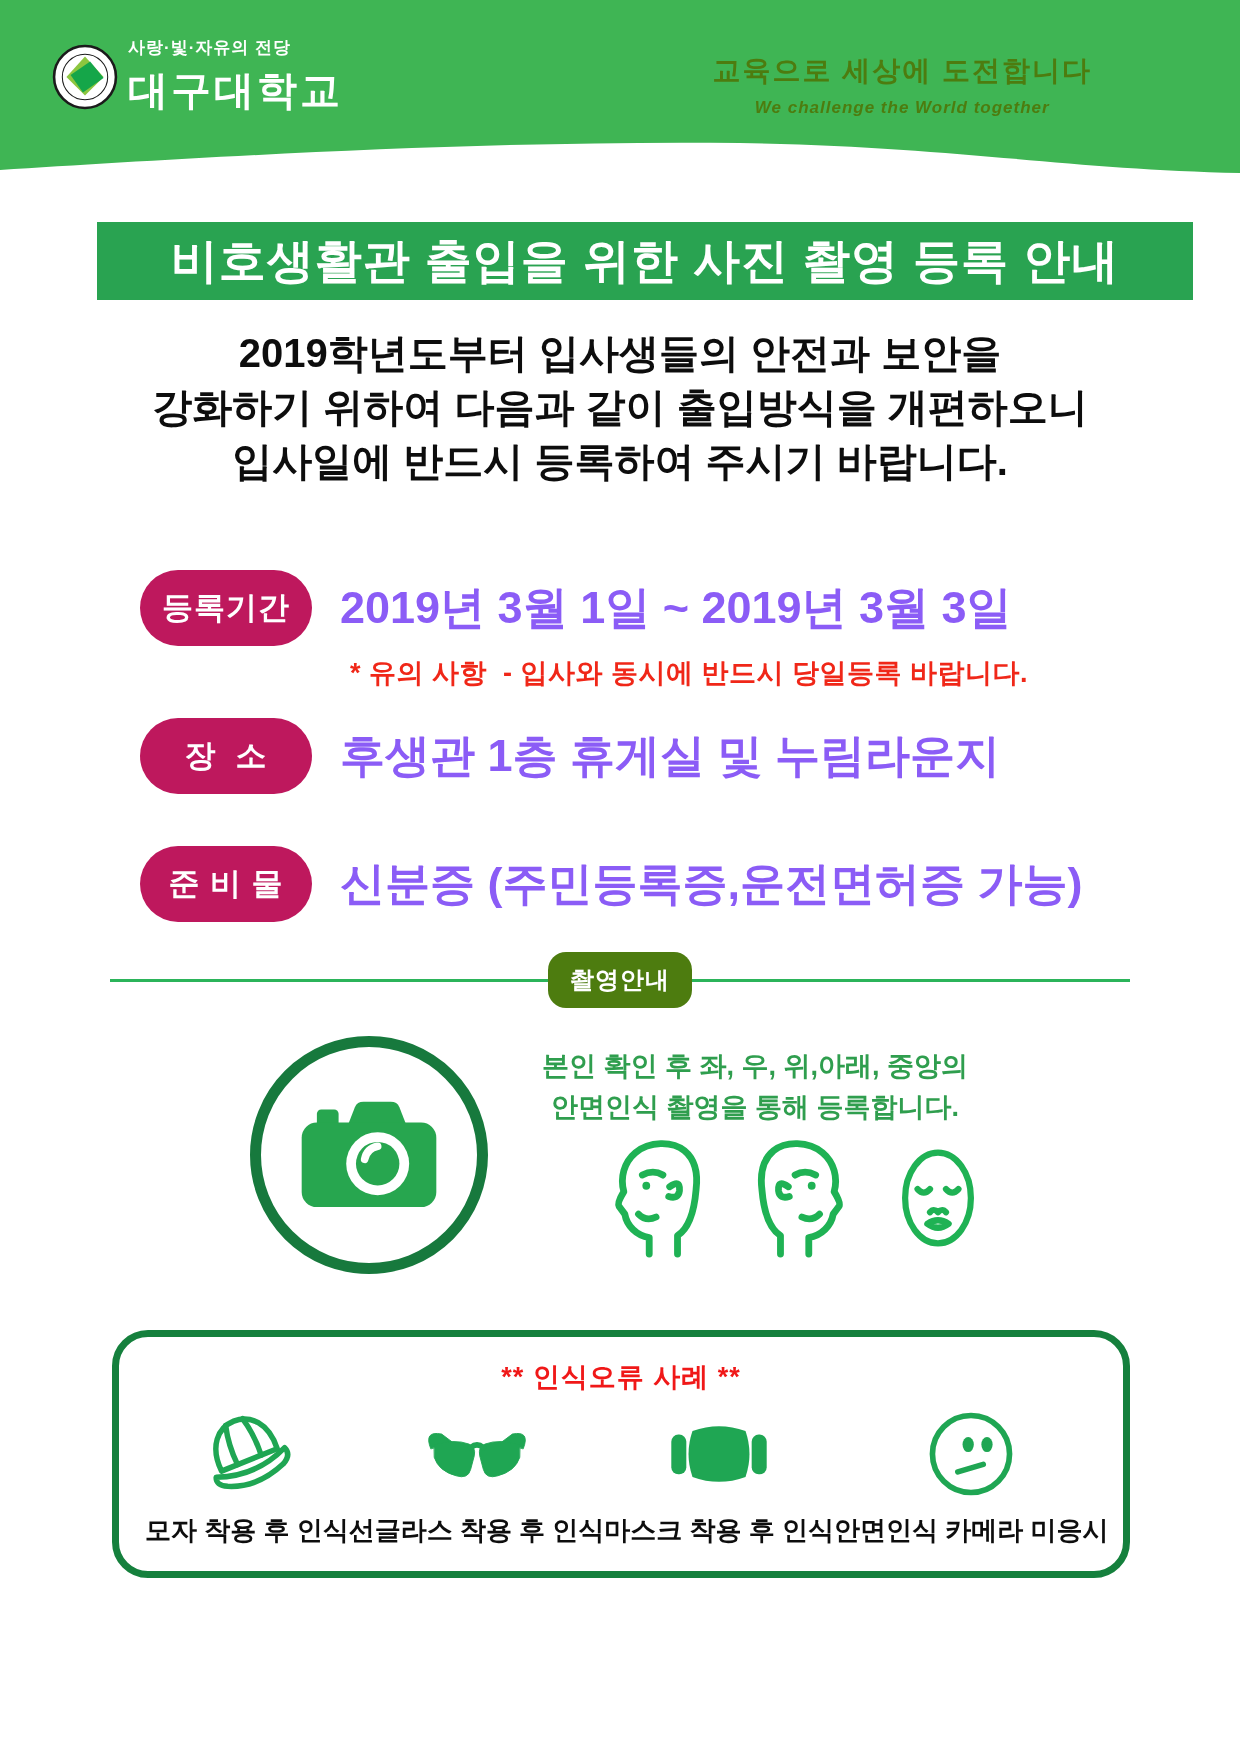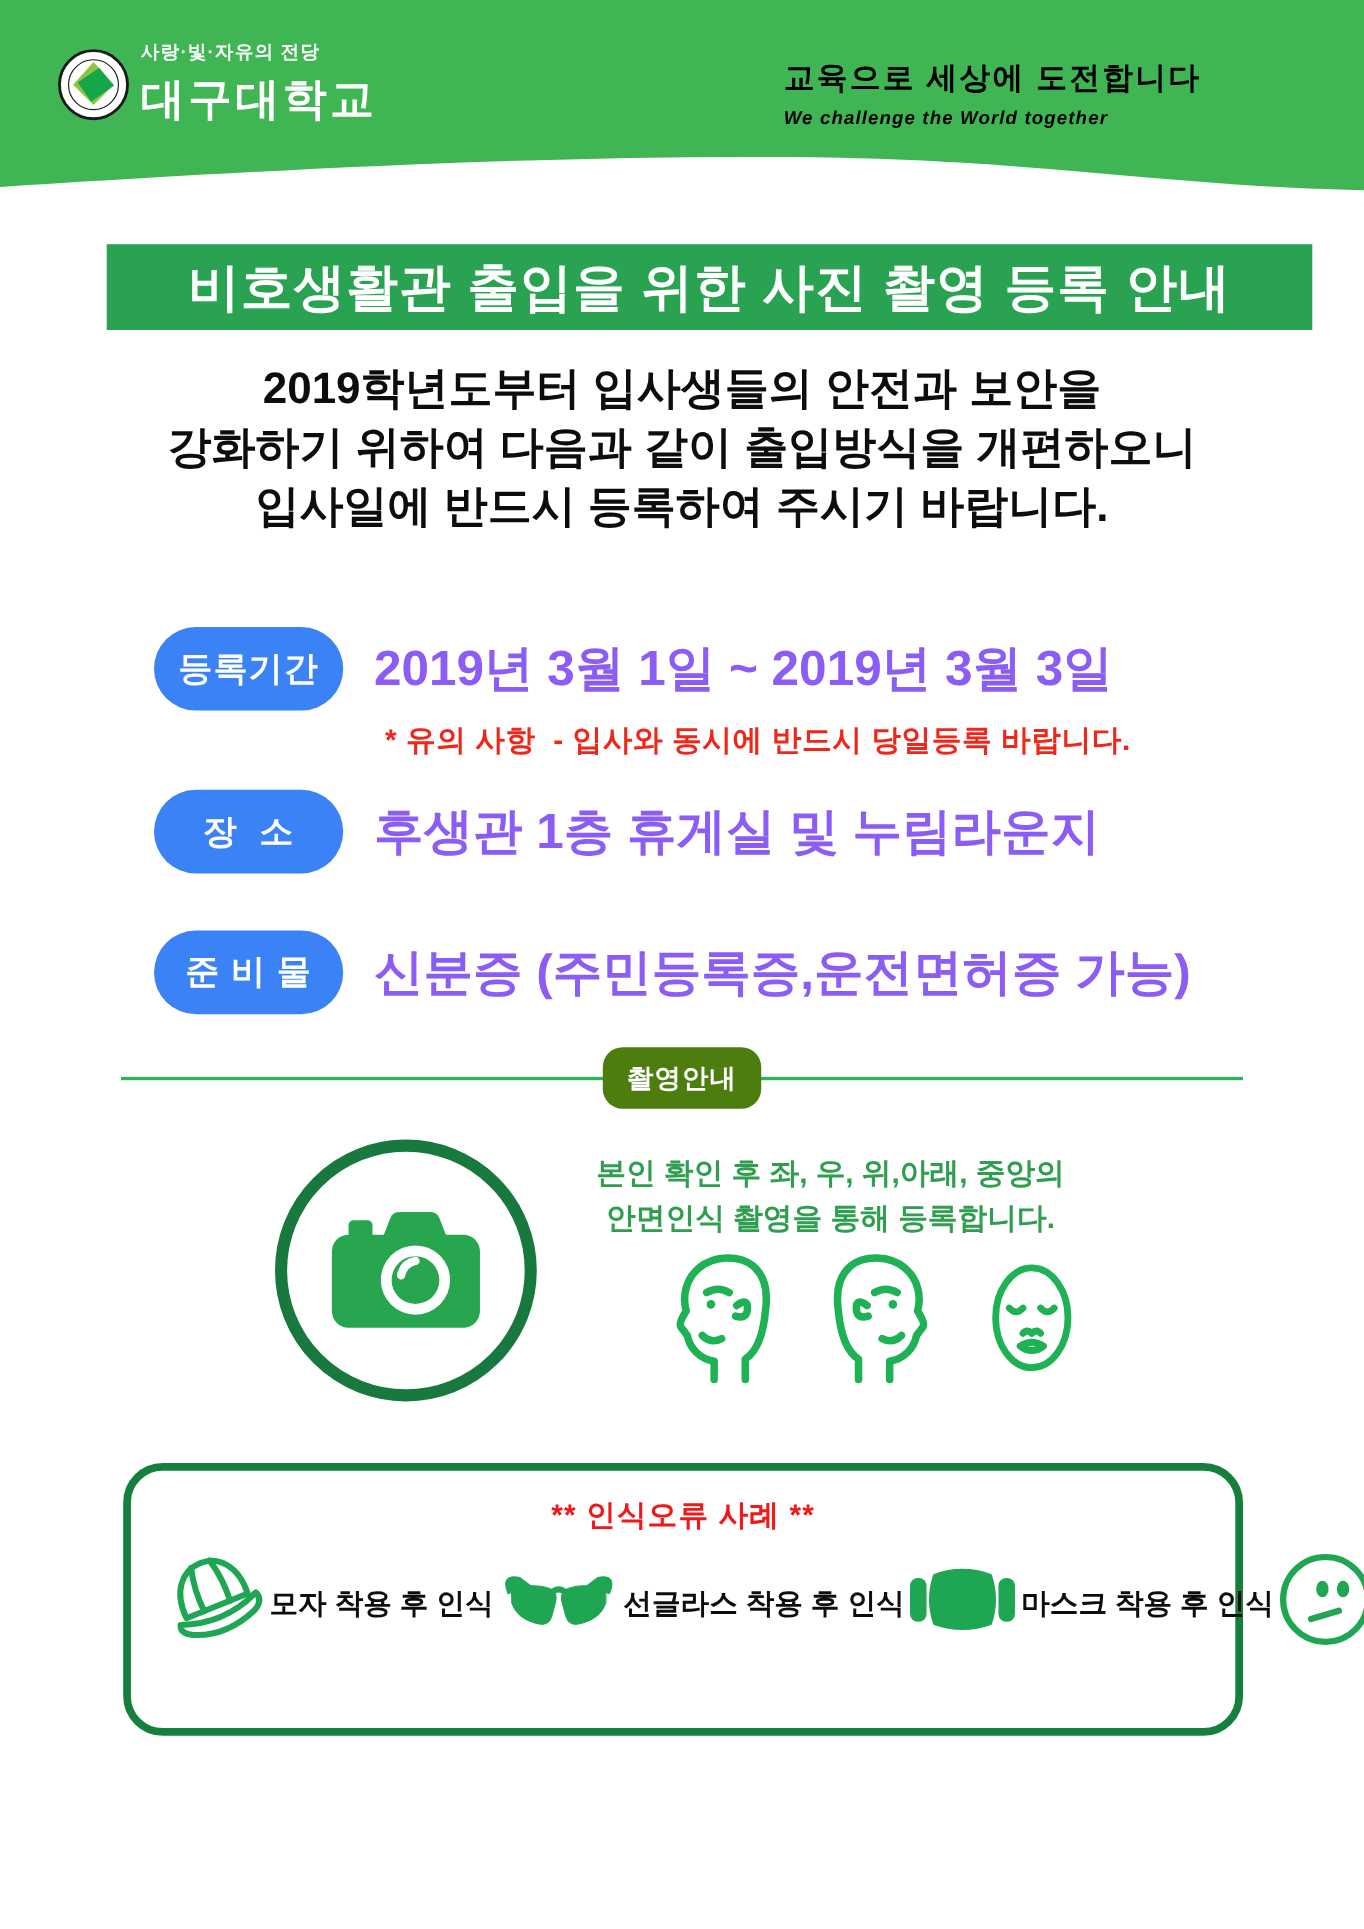--- a/index.html
+++ b/index.html
@@ -7,39 +7,39 @@
     position:relative;width:1240px;height:1754px;background:#ffffff;
     font-family:"Liberation Sans",sans-serif;overflow:hidden;color:#0d0d0d;
   }
   
   .header{position:absolute;top:0;left:0;width:1240px;height:178px;}
   .header-bg{position:absolute;top:0;left:0;}
   .brand{position:absolute;top:36px;left:52px;display:flex;align-items:center;gap:10px;z-index:2;}
   .brand-text{display:flex;flex-direction:column;color:#ffffff;}
   .brand-tagline{font-size:17px;font-weight:700;letter-spacing:1px;margin-bottom:4px;}
   .brand-univ{font-size:40px;font-weight:800;letter-spacing:3px;}
-  .slogan{position:absolute;top:52px;right:148px;text-align:left;color:#000000;z-index:2;}
+  .slogan{position:absolute;top:52px;right:148px;text-align:center;color:#4d7c0f;z-index:2;}
   .slogan-ko{font-size:28px;font-weight:800;letter-spacing:2px;}
   .slogan-en{font-size:17px;font-weight:700;font-style:italic;margin-top:8px;letter-spacing:1px;}
   
   .title-banner{
     position:absolute;top:222px;left:72px;width:1096px;height:78px;
     background:#29a351;color:#ffffff;font-size:47px;font-weight:800;letter-spacing:1px;
     display:flex;align-items:center;justify-content:center;white-space:nowrap;margin-left:25px;
   }
   
   .intro{position:absolute;top:326px;left:0;width:1240px;text-align:center;
     font-size:40px;font-weight:800;line-height:54px;color:#0d0d0d;}
   
   .info-row{position:absolute;left:140px;height:76px;display:flex;align-items:center;}
   .row-period{top:570px;}
   .row-place{top:718px;}
   .row-items{top:846px;}
   .pill{
-    width:172px;height:76px;border-radius:38px;background:#3b82f6;color:#ffffff;
+    width:172px;height:76px;border-radius:38px;background:#be185d;color:#ffffff;
     font-size:31px;font-weight:800;display:flex;align-items:center;justify-content:center;
     white-space:pre;letter-spacing:1px;flex:0 0 auto;
   }
   .row-value{margin-left:28px;font-size:45px;font-weight:800;white-space:nowrap;color:#8b5cf6;}
   .period-note{
     position:absolute;top:655px;left:350px;font-size:27px;font-weight:700;color:#f02718;
     white-space:pre;letter-spacing:0.5px;
   }
   
   .divider{position:absolute;top:952px;left:0;width:1240px;height:56px;
@@ -59,21 +59,21 @@
     color:#2f9e4e;font-size:27px;font-weight:800;line-height:41px;}
   .faces-row{position:absolute;top:1136px;left:608px;display:flex;align-items:flex-start;}
   .face-item{display:flex;align-items:flex-start;}
   
   .error-box{
     position:absolute;top:1330px;left:112px;width:1018px;height:248px;box-sizing:border-box;
     border:7px solid #15803d;border-radius:36px;background:#ffffff;
   }
   .error-title{margin-top:22px;text-align:center;color:#f01818;font-size:27px;font-weight:800;letter-spacing:1px;}
   .error-cases{display:flex;padding:6px 26px 0 26px;}
-  .error-case{flex:1 1 0;display:flex;flex-direction:row;align-items:center;}
+  .error-case{flex:1 1 0;display:flex;flex-direction:column;align-items:center;}
   .error-icon{height:106px;display:flex;align-items:center;justify-content:center;}
   .error-label{margin-top:6px;font-size:26px;font-weight:800;color:#0d0d0d;white-space:nowrap;}
   
   .footer{position:absolute;top:1645px;left:0;width:1240px;display:flex;
     align-items:center;justify-content:center;gap:12px;}
   .footer-org{font-size:40px;font-weight:800;color:#101010;letter-spacing:1px;}
 </style>
 </head>
 <body>
 

